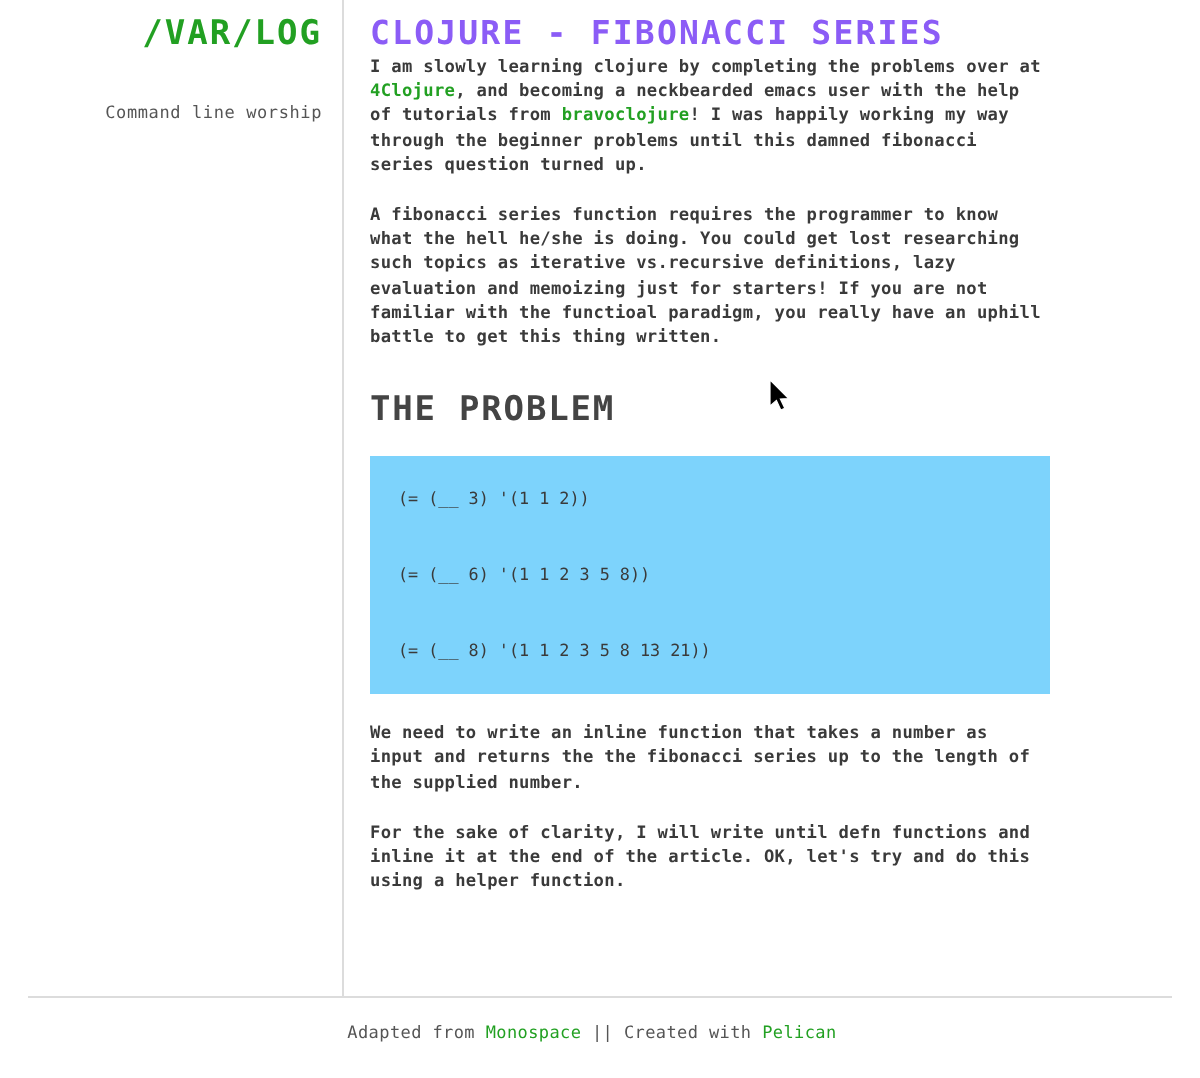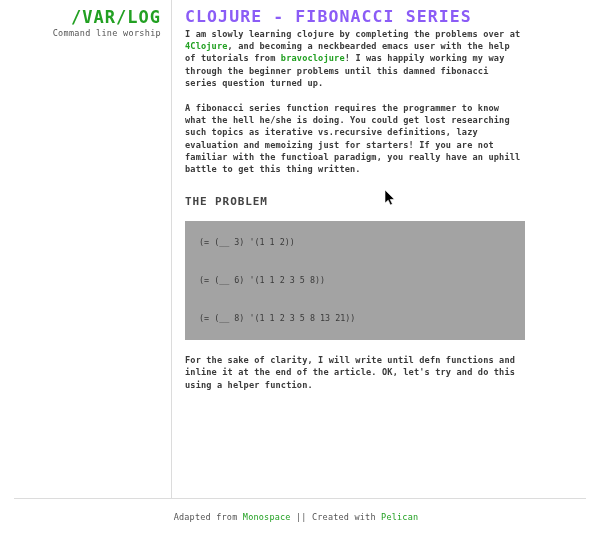--- a/index.html
+++ b/index.html
@@ -41,20 +41,21 @@
     color: #22a022;
     letter-spacing: 1px;
     margin: 0;
     line-height: 20px;
     padding-left: 29px;
   }
   .site-title a { color: #22a022; text-decoration: none; }
   .site-sub {
     font-size: 8.5px;
     color: #555555;
+    margin-top: 24px;
     letter-spacing: 0.3px;
     line-height: 12px;
   }
   
   .main {
     position: absolute;
     left: 185px;
     top: 0;
     width: 340px;
     padding-top: 6px;
@@ -82,28 +83,28 @@
     margin: 0 0 13px 0;
     letter-spacing: 0.15px;
     font-weight: bold;
   }
   a.inline-link {
     color: #22a022;
     text-decoration: none;
   }
   h2.section-head {
     font-family: "DejaVu Sans Mono", "Liberation Mono", monospace;
-    font-size: 11px;
+    font-size: 17px;
     font-weight: bold;
     color: #444444;
     letter-spacing: 0.9px;
     margin: 20px 0 13px 0;
   }
   pre.code-block {
-    background: #a3a3a3;
+    background: #7dd3fc;
     margin: 0 0 14px 0;
     padding: 12px 14px;
     font-family: "DejaVu Sans Mono", "Liberation Mono", monospace;
     font-size: 8.4px;
     line-height: 19px;
     color: #3a3a3a;
     white-space: pre;
     border: none;
   }
   
@@ -154,20 +155,21 @@
 
     <h2 class="section-head">THE PROBLEM</h2>
 
 
     <pre class="code-block">(= (__ 3) '(1 1 2))
 
 (= (__ 6) '(1 1 2 3 5 8))
 
 (= (__ 8) '(1 1 2 3 5 8 13 21))</pre>
 
+    <p class="body-text">We need to write an inline function that takes a number as input and returns the the fibonacci series up to the length of the supplied number.</p>
 
 
     <p class="body-text">For the sake of clarity, I will write until defn functions and inline it at the end of the article. OK, let's try and do this using a helper function.</p>
 
   </div>
 
   <div class="footer-rule"></div>
   <div class="footer">
     <span>Adapted from </span><a href="#">Monospace</a><span> || Created with </span><a href="#">Pelican</a>
   </div>

